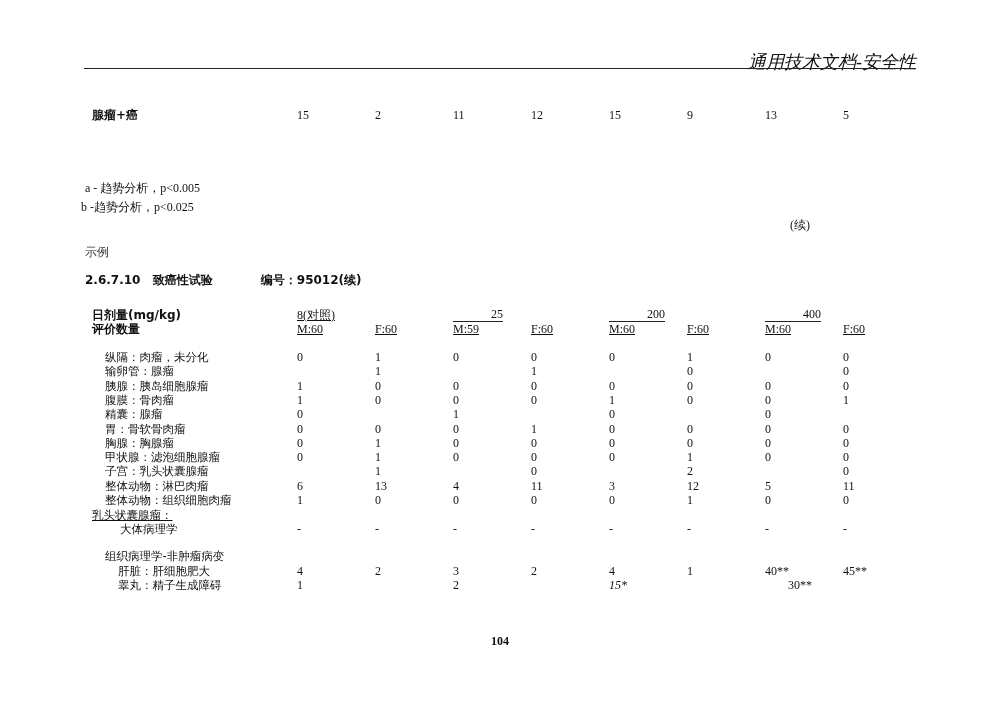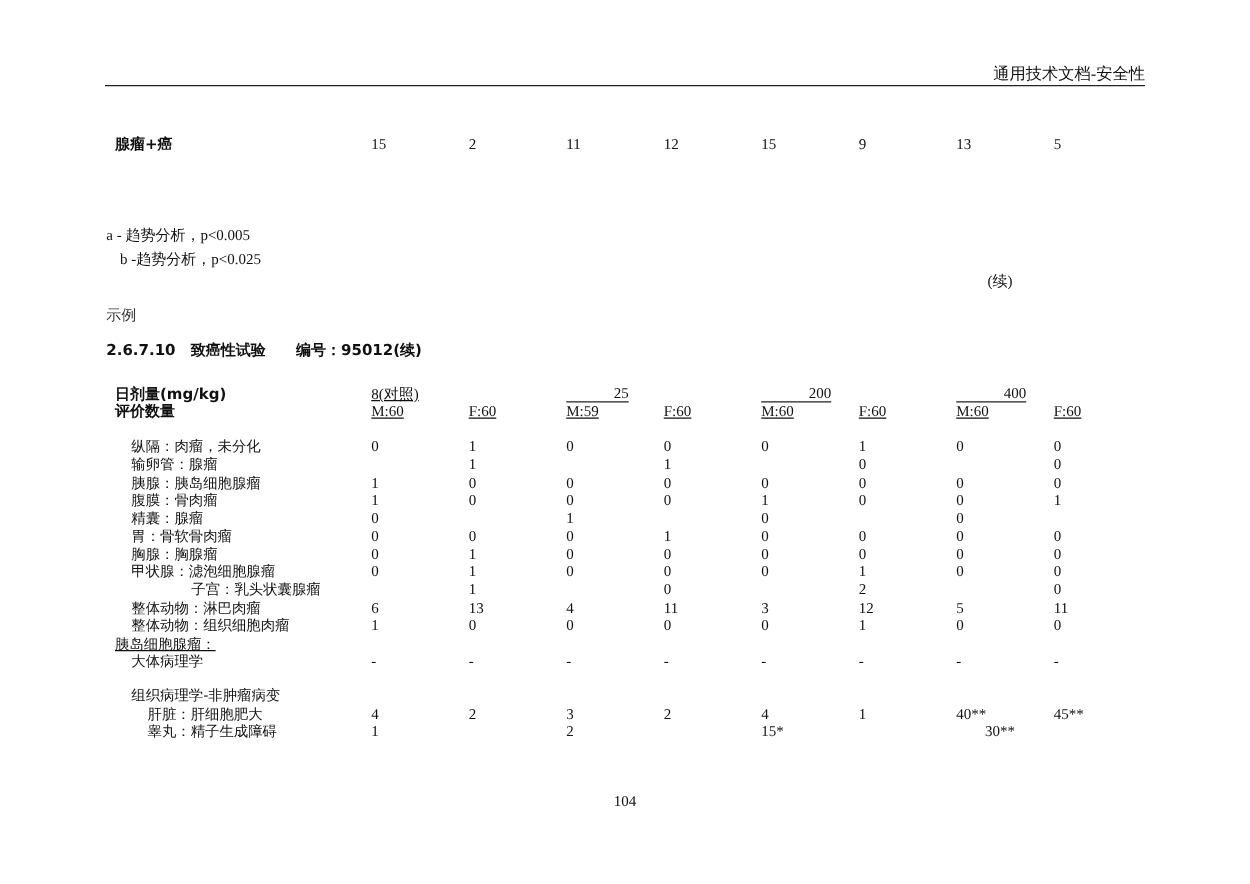--- a/index.html
+++ b/index.html
@@ -1,19 +1,19 @@
 <!DOCTYPE html>
 <html><head>
 <meta charset="utf-8">
 <style>
   html, body { margin:0; padding:0; background:#ffffff; }
   body { width:1000px; height:707px; position:relative; overflow:hidden;
          font-family:"Liberation Serif","DejaVu Serif",serif; color:#111; font-size:12px; }
   .abs { position:absolute; white-space:nowrap; }
-  .header-title { right:84px; top:50px; font-size:13px; }
+  .header-title { right:84px; top:50px; font-style:italic; font-size:18px; }
   .header-rule { left:84px; right:84px; top:68px; height:1px; background:#222; }
   .bold { font-weight:bold; font-family:"DejaVu Sans","Liberation Sans",sans-serif; }
   .row { position:absolute; left:0; width:1000px; height:14px; }
   .cell { position:absolute; white-space:nowrap; line-height:14px; font-size:12px; }
   .lbl { font-family:"DejaVu Sans","Liberation Sans",sans-serif; font-size:11.5px; }
   .u { text-decoration:underline; }
   .dose-head { position:absolute; border-bottom:1px solid #222; text-align:right; line-height:13px; }
 </style>
 </head>
 <body>
@@ -27,28 +27,28 @@
   <span class="cell" style="left:375px;">2</span>
   <span class="cell" style="left:453px;">11</span>
   <span class="cell" style="left:531px;">12</span>
   <span class="cell" style="left:609px;">15</span>
   <span class="cell" style="left:687px;">9</span>
   <span class="cell" style="left:765px;">13</span>
   <span class="cell" style="left:843px;">5</span>
 </div>
 
 <div class="abs" style="left:85px; top:180px;">a - 趋势分析，p&lt;0.005</div>
-<div class="abs" style="left:96px; top:199px;text-align:right;">b -趋势分析，p&lt;0.025</div>
+<div class="abs" style="left:81px; top:199px;text-align:right;">b -趋势分析，p&lt;0.025</div>
 <div class="abs" style="left:790px; top:217px;">(续)</div>
 <div class="abs" style="left:85px; top:244px; color:#333;">示例</div>
 
 <div class="abs bold" style="left:85px; top:272px; font-size:12px;">
   <span>2.6.7.10</span>
   <span style="margin-left:8px;">致癌性试验</span>
-  <span style="margin-left:20px;">编号：95012(续)</span>
+  <span style="margin-left:44px;">编号：95012(续)</span>
 </div>
 
 <div class="row" style="top:308px;">
   <span class="cell bold" style="left:92px;">日剂量(mg/kg)</span>
   <span class="cell u" style="left:297px;">8(对照)</span>
   <span class="dose-head" style="left:453px; width:50px;">25</span>
   <span class="dose-head" style="left:609px; width:56px;">200</span>
   <span class="dose-head" style="left:765px; width:56px;">400</span>
 </div>
 <div class="row" style="top:322px;">
@@ -146,21 +146,21 @@
       <span class="cell" style="left: 297px;">0</span>
       <span class="cell" style="left: 375px;">1</span>
       <span class="cell" style="left: 453px;">0</span>
       <span class="cell" style="left: 531px;">0</span>
       <span class="cell" style="left: 609px;">0</span>
       <span class="cell" style="left: 687px;">1</span>
       <span class="cell" style="left: 765px;">0</span>
       <span class="cell" style="left: 843px;">0</span>
     </div>
     <div class="row" style="top: 464.4px;">
-      <span class="cell lbl" style="left: 105px; margin-left: 48px;">子宫：乳头状囊腺瘤</span>
+      <span class="cell lbl" style="left: 105px;">子宫：乳头状囊腺瘤</span>
       <span class="cell" style="left: 297px;"></span>
       <span class="cell" style="left: 375px;">1</span>
       <span class="cell" style="left: 453px;"></span>
       <span class="cell" style="left: 531px;">0</span>
       <span class="cell" style="left: 609px;"></span>
       <span class="cell" style="left: 687px;">2</span>
       <span class="cell" style="left: 765px;"></span>
       <span class="cell" style="left: 843px;">0</span>
     </div>
     <div class="row" style="top: 478.7px;">
@@ -180,23 +180,23 @@
       <span class="cell" style="left: 375px;">0</span>
       <span class="cell" style="left: 453px;">0</span>
       <span class="cell" style="left: 531px;">0</span>
       <span class="cell" style="left: 609px;">0</span>
       <span class="cell" style="left: 687px;">1</span>
       <span class="cell" style="left: 765px;">0</span>
       <span class="cell" style="left: 843px;">0</span>
     </div>
   </div>
 
-<div class="abs lbl u" style="left:92px; top:508px;">胰岛细胞腺瘤：</div>
+<div class="abs lbl u" style="left:92px; top:508px;">乳头状囊腺瘤：</div>
 <div class="row" style="top:522px;">
-  <span class="cell lbl" style="left:105px;">大体病理学</span>
+  <span class="cell lbl" style="left:120px;">大体病理学</span>
   <span class="cell" style="left:297px;">-</span>
   <span class="cell" style="left:375px;">-</span>
   <span class="cell" style="left:453px;">-</span>
   <span class="cell" style="left:531px;">-</span>
   <span class="cell" style="left:609px;">-</span>
   <span class="cell" style="left:687px;">-</span>
   <span class="cell" style="left:765px;">-</span>
   <span class="cell" style="left:843px;">-</span>
 </div>
 <div class="abs lbl" style="left:105px; top:549px;">组织病理学-非肿瘤病变</div>
@@ -211,20 +211,20 @@
       <span class="cell" style="left: 687px;">1</span>
       <span class="cell" style="left: 765px;">40**</span>
       <span class="cell" style="left: 843px;">45**</span>
     </div>
     <div class="row" style="top: 578.3px;">
       <span class="cell lbl" style="left: 118px;">睾丸：精子生成障碍</span>
       <span class="cell" style="left: 297px;">1</span>
       <span class="cell" style="left: 375px;"></span>
       <span class="cell" style="left: 453px;">2</span>
       <span class="cell" style="left: 531px;"></span>
-      <span class="cell" style="left: 609px;">15*</span>
+      <span class="cell" style="left: 609px; font-style: italic;">15*</span>
       <span class="cell" style="left: 687px;"></span>
       <span class="cell" style="left: 788px;">30**</span>
       <span class="cell" style="left: 843px;"></span>
     </div>
   </div>
 
-<div class="abs" style="left:491px; top:634px;">104</div>
+<div class="abs" style="left:491px; top:634px;font-weight:bold;">104</div>
 
 </body></html>

